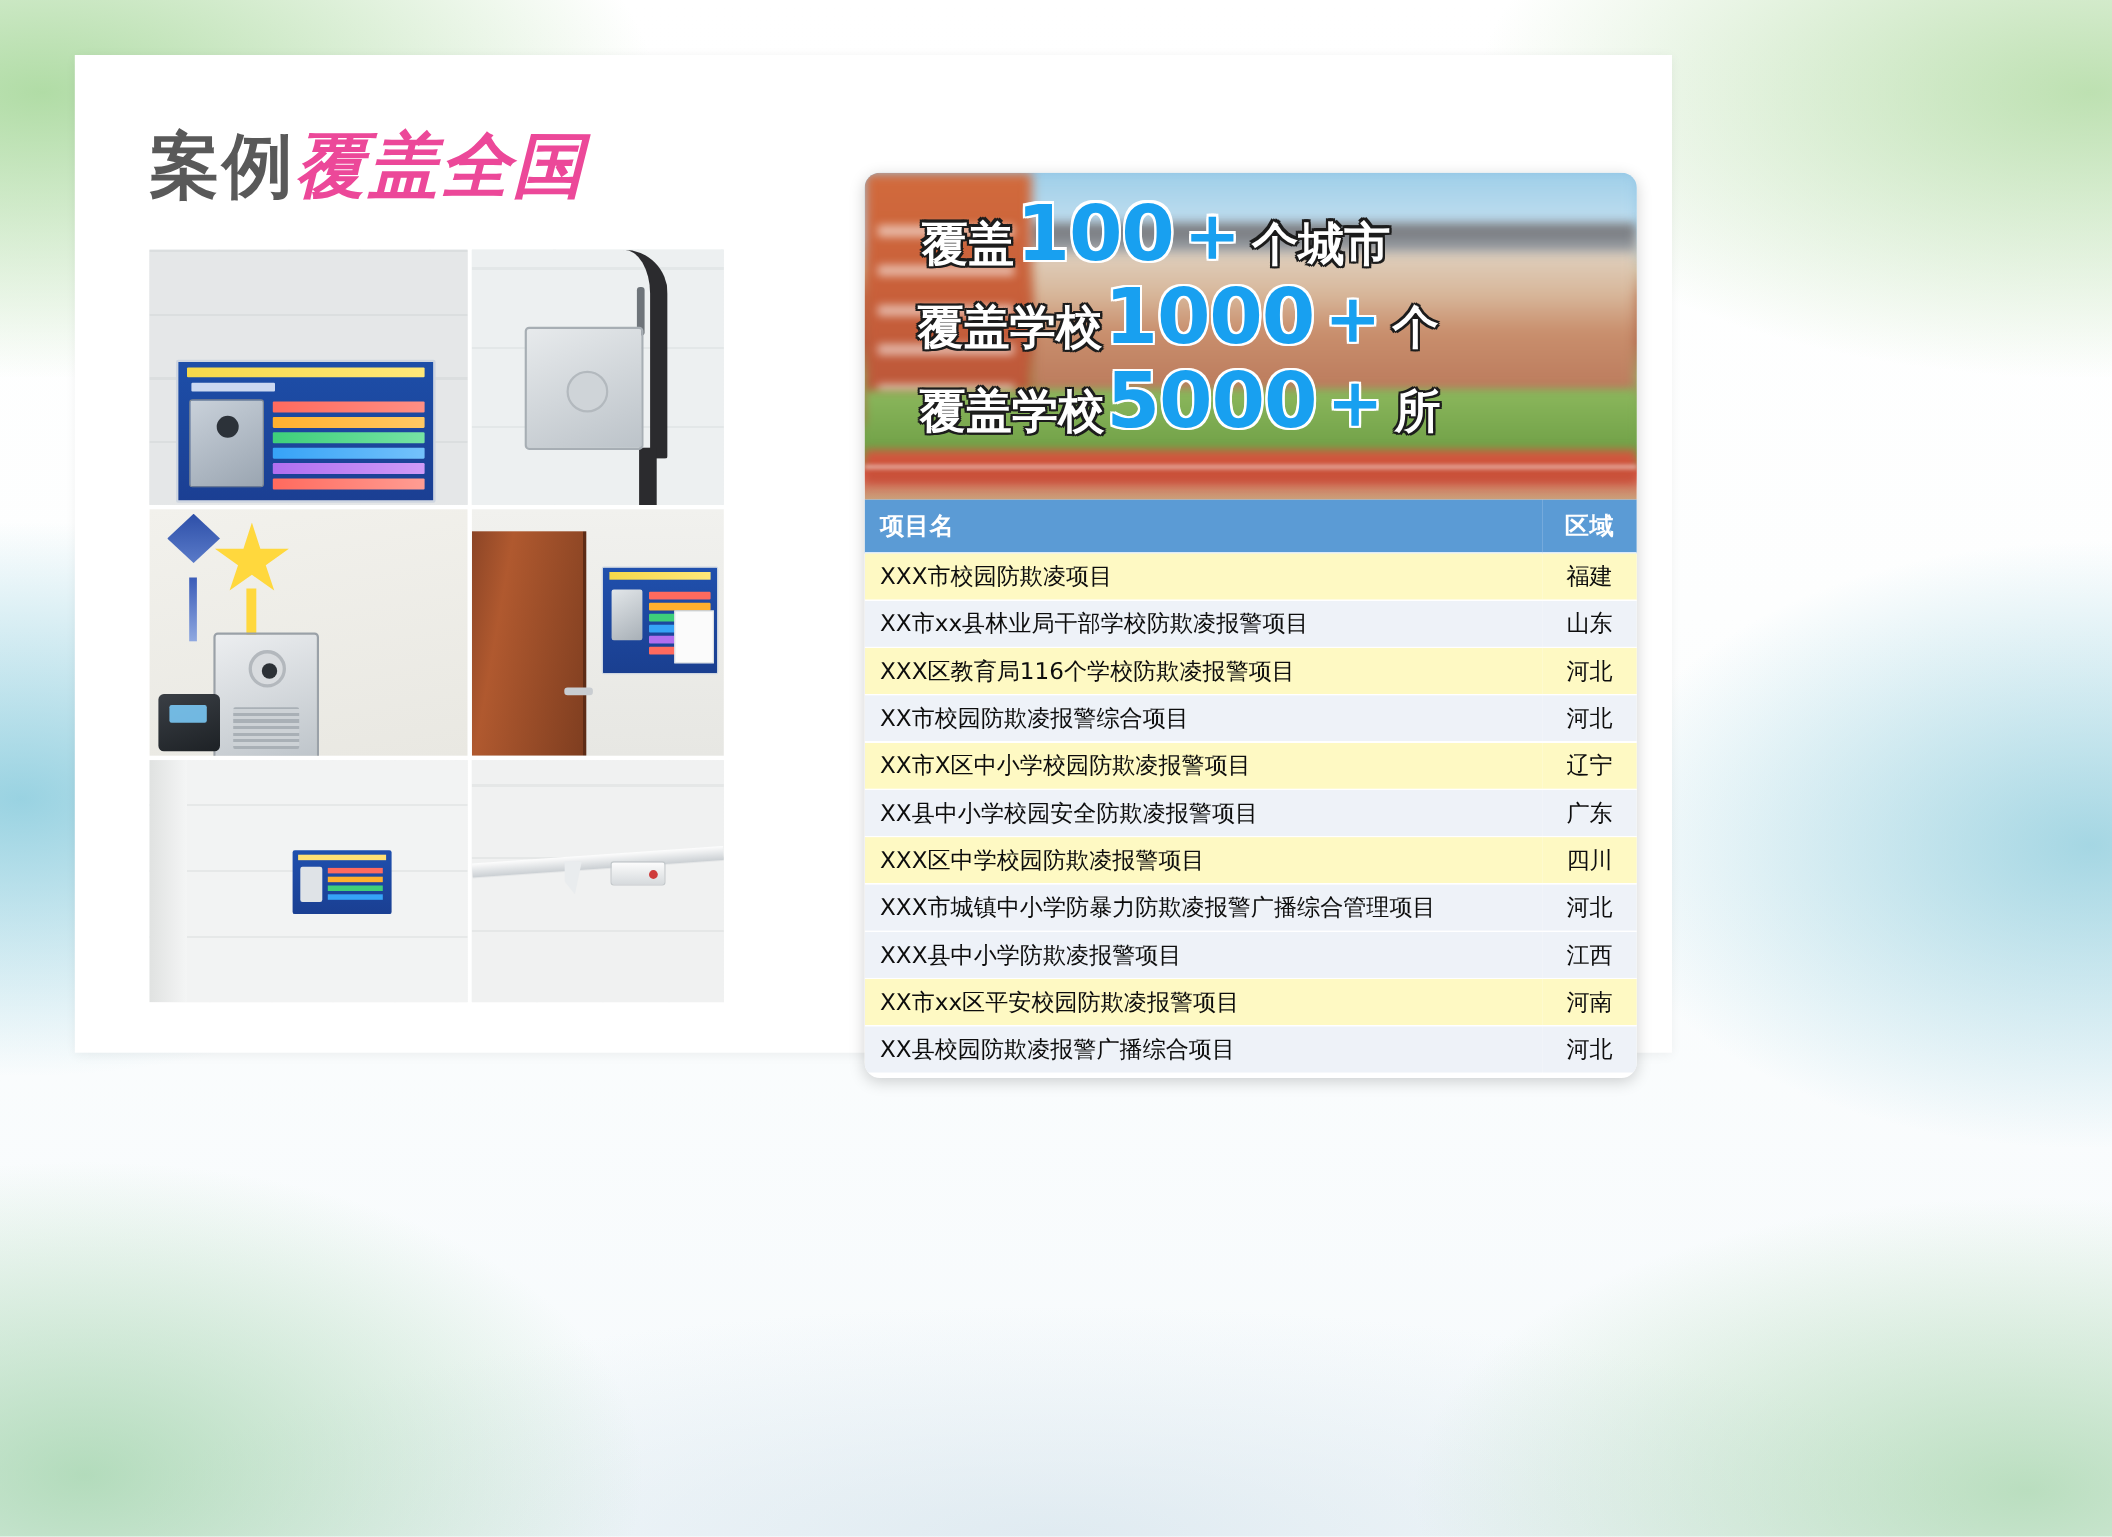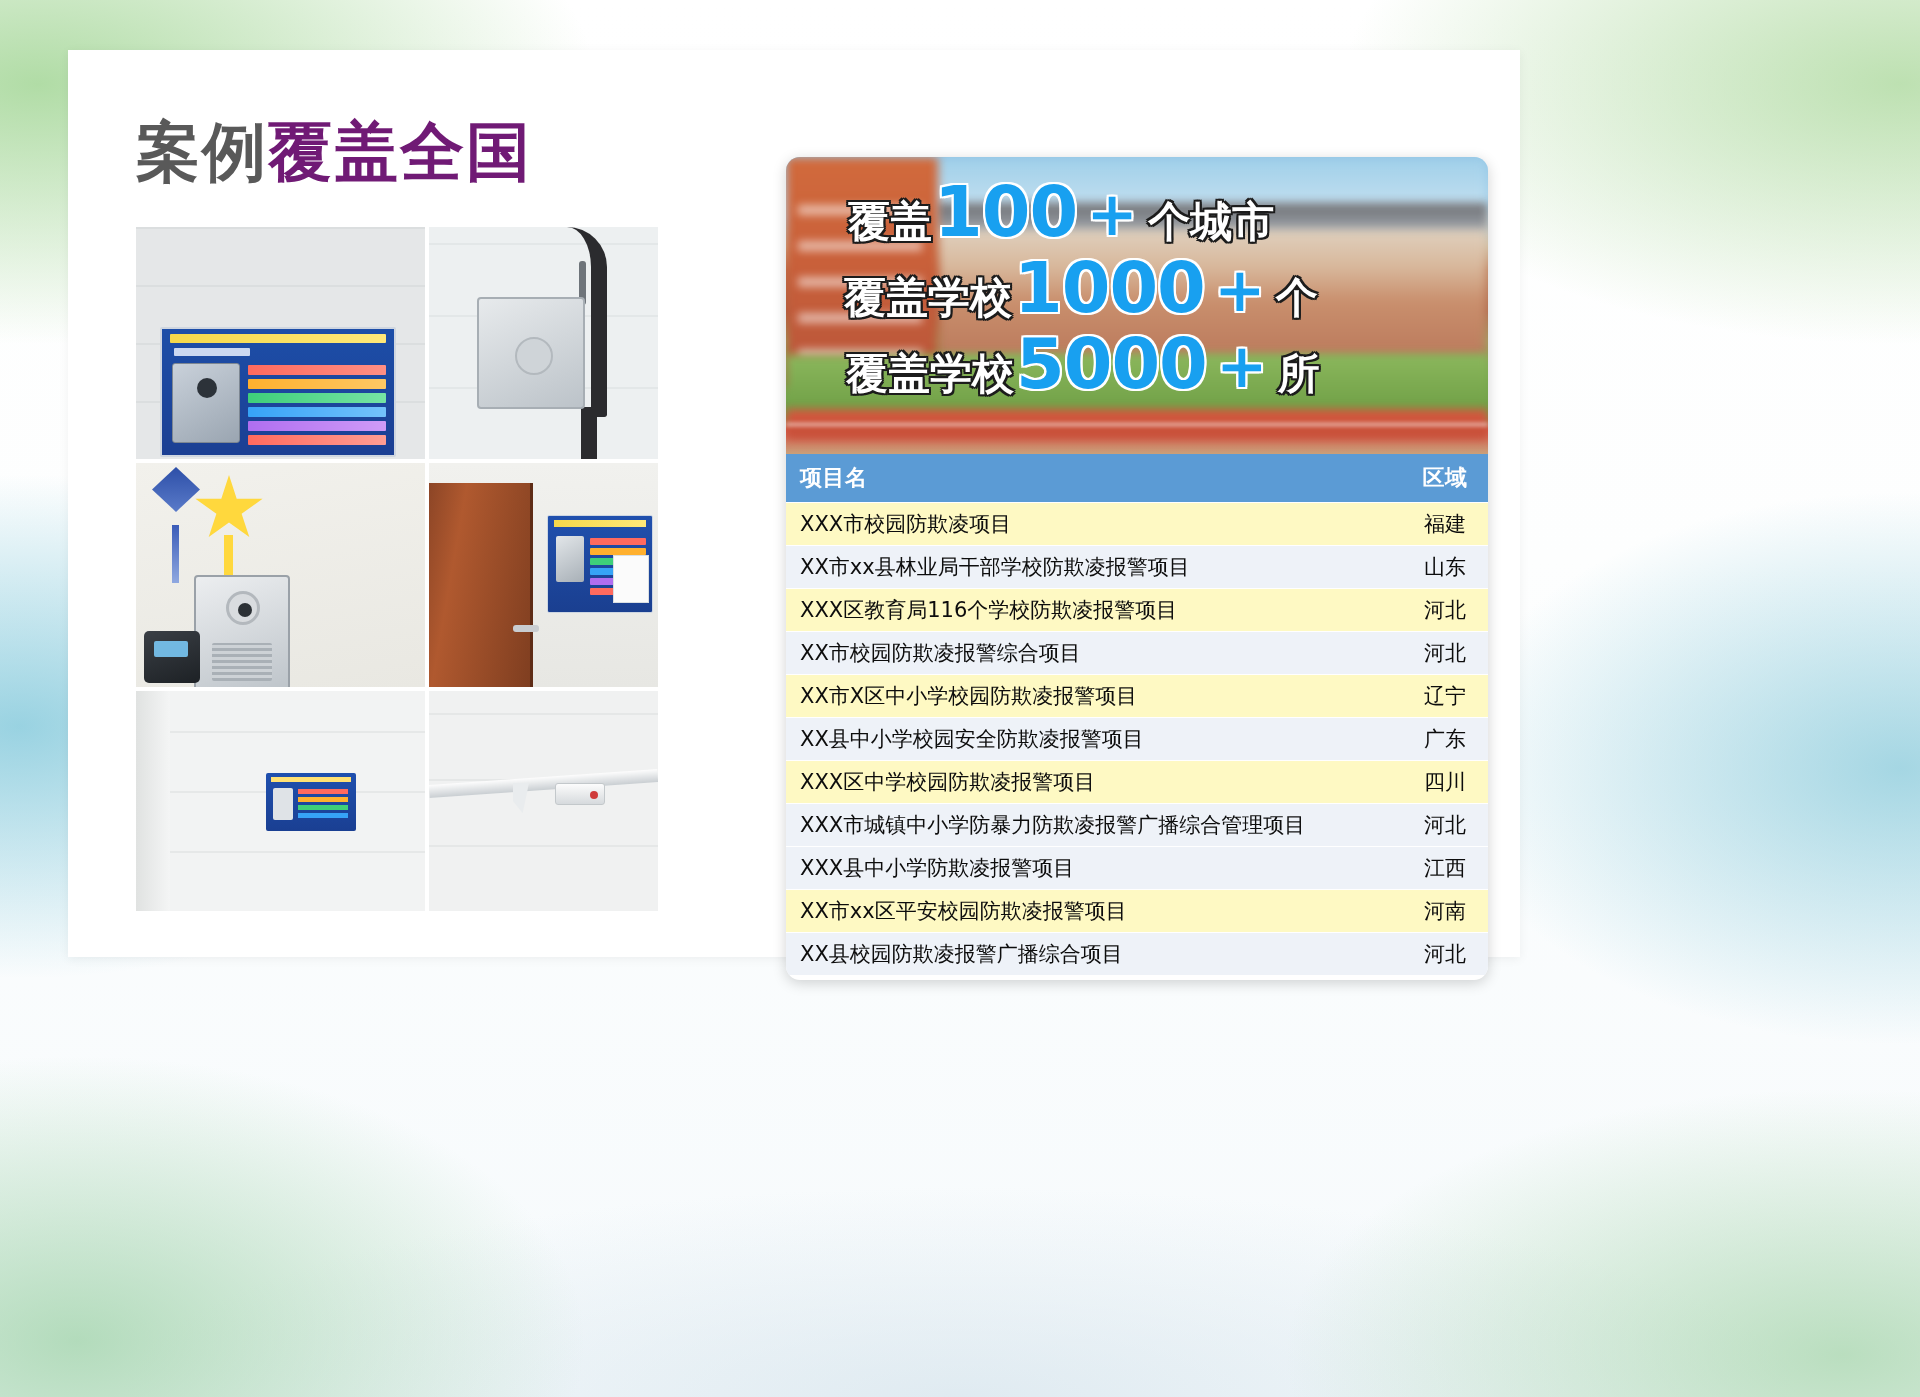--- a/index.html
+++ b/index.html
@@ -48,21 +48,21 @@
     left: 68px;
     top: 70px;
     font-size: 64px;
     font-weight: 700;
     letter-spacing: 2px;
     line-height: 1;
     white-space: nowrap;
     font-family: "DejaVu Sans", "Liberation Sans", sans-serif;
   }
   .slide-title .t-dark { color: #595959; }
-  .slide-title .t-blue { color: #701a75; }
+  .slide-title .t-blue { color: #ec4899; font-style: italic; }
 
   
   .collage {
     position: absolute;
     left: 68px;
     top: 177px;
     width: 522px;
     height: 680px;
     display: grid;
     grid-template-columns: 289px 229px;
@@ -347,21 +347,21 @@
   }
   .banner .sky {
     position:absolute; left:0; right:0; top:0; height:60px;
     background: linear-gradient(180deg,#9fcfe9,#c9e2f1);
     filter: blur(6px);
   }
 
   .banner-lines {
     position: absolute;
     inset: 0;
-    padding: 18px 26px 0 34px;
+    padding: 18px 26px 0 24px;
     display: flex;
     flex-direction: column;
     justify-content: flex-start;
     gap: 2px;
   }
   .bline {
     display: flex;
     align-items: baseline;
     white-space: nowrap;
     line-height: 1.06;

